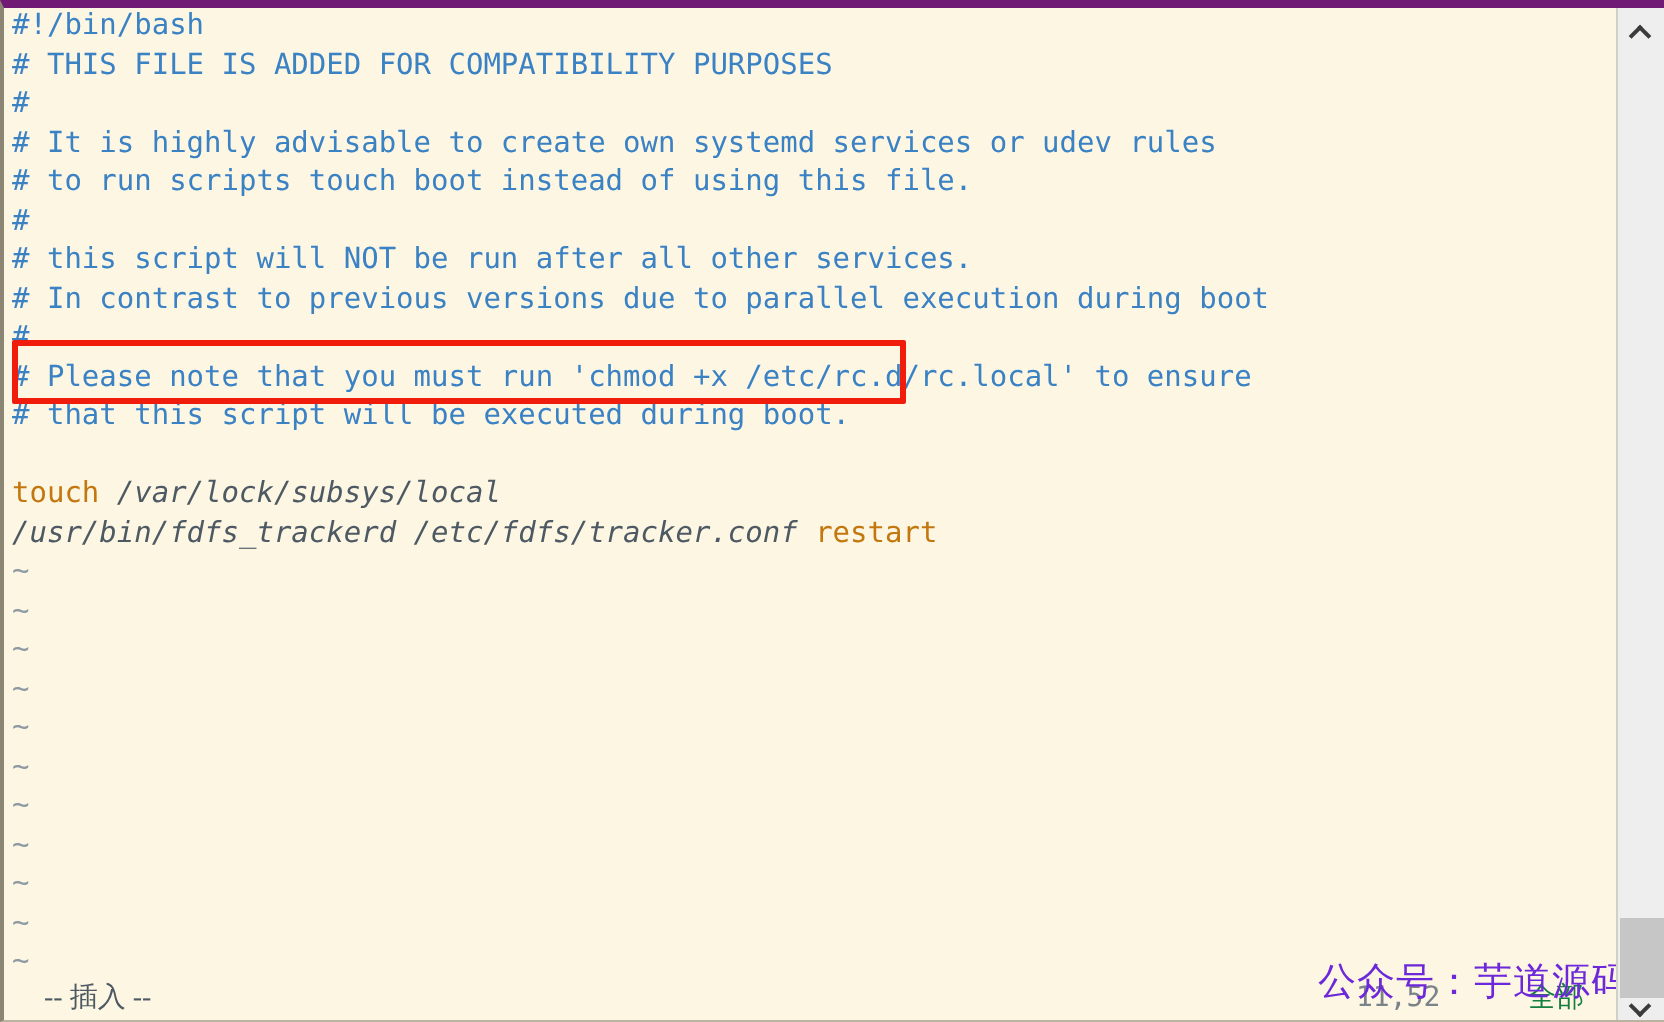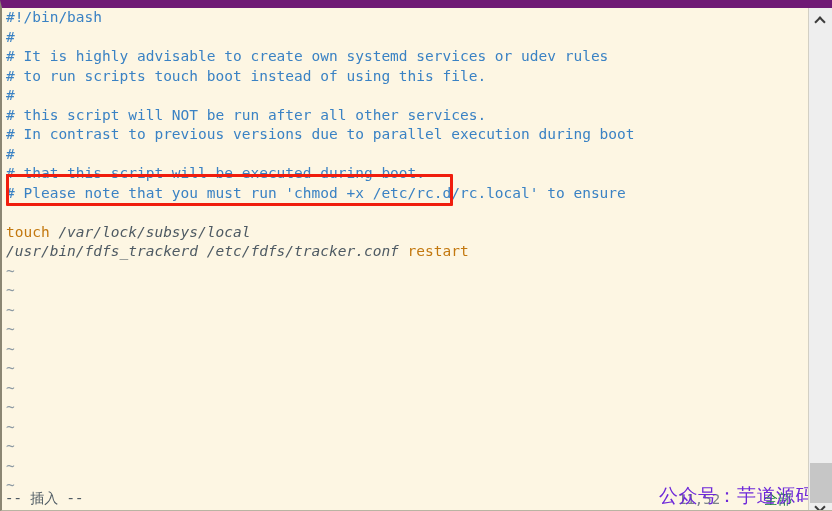--- a/index.html
+++ b/index.html
@@ -13,21 +13,21 @@
     overflow: hidden;
     font-family: "DejaVu Sans Mono", "Liberation Mono", monospace;
   }
 
   #vim-window {
     position: relative;
     width: 832px;
     height: 511px;
     box-sizing: border-box;
     background: #fdf6e3;
-    border-top: 8px solid #701a75;
+    border-top: 4px solid #701a75;
     border-left: 2px solid #8b8673;
     border-bottom: 1px solid #b9b4a2;
     overflow: hidden;
   }
 
   
   #buffer {
     position: absolute;
     left: 0;
     top: 0;
@@ -73,23 +73,23 @@
     width: 806px;
     height: 21px;
     line-height: 21px;
     background: #fdf6e3;
     font-size: 14px;
     color: #4e5a63;
     white-space: pre;
   }
   #status-mode {
     position: absolute;
-    left: 3px;
-    top: 0;
-    font-family: Liberation Mono, monospace;
+    left: 20px;
+    top: 0;
+    font-family: Liberation Serif, serif;
   }
   #status-pos {
     position: absolute;
     left: 676px;
     top: 0;
     color: #7b838a;
   }
   #status-scope {
     position: absolute;
     left: 762px;
@@ -163,29 +163,30 @@
   }
 </style>
 </head>
 <body>
 
 <div id="vim-window">
 
   <div id="buffer">
 
     <div class="line comment">#!/bin/bash</div>
+    <div class="line comment"># THIS FILE IS ADDED FOR COMPATIBILITY PURPOSES</div>
     <div class="line comment">#</div>
     <div class="line comment"># It is highly advisable to create own systemd services or udev rules</div>
     <div class="line comment"># to run scripts touch boot instead of using this file.</div>
     <div class="line comment">#</div>
     <div class="line comment"># this script will NOT be run after all other services.</div>
     <div class="line comment"># In contrast to previous versions due to parallel execution during boot</div>
     <div class="line comment">#</div>
+    <div class="line comment"># Please note that you must run 'chmod +x /etc/rc.d/rc.local' to ensure</div>
     <div class="line comment"># that this script will be executed during boot.</div>
-    <div class="line comment"># Please note that you must run 'chmod +x /etc/rc.d/rc.local' to ensure</div>
 
     <div class="line"></div>
 
     <div class="line"><span class="kw">touch</span><span class="code"> /var/lock/subsys/local</span></div>
 
     <div class="line"><span class="code">/usr/bin/fdfs_trackerd /etc/fdfs/tracker.conf </span><span class="kw">restart</span></div>
 
     <div class="line tilde">~</div>
     <div class="line tilde">~</div>
     <div class="line tilde">~</div>

